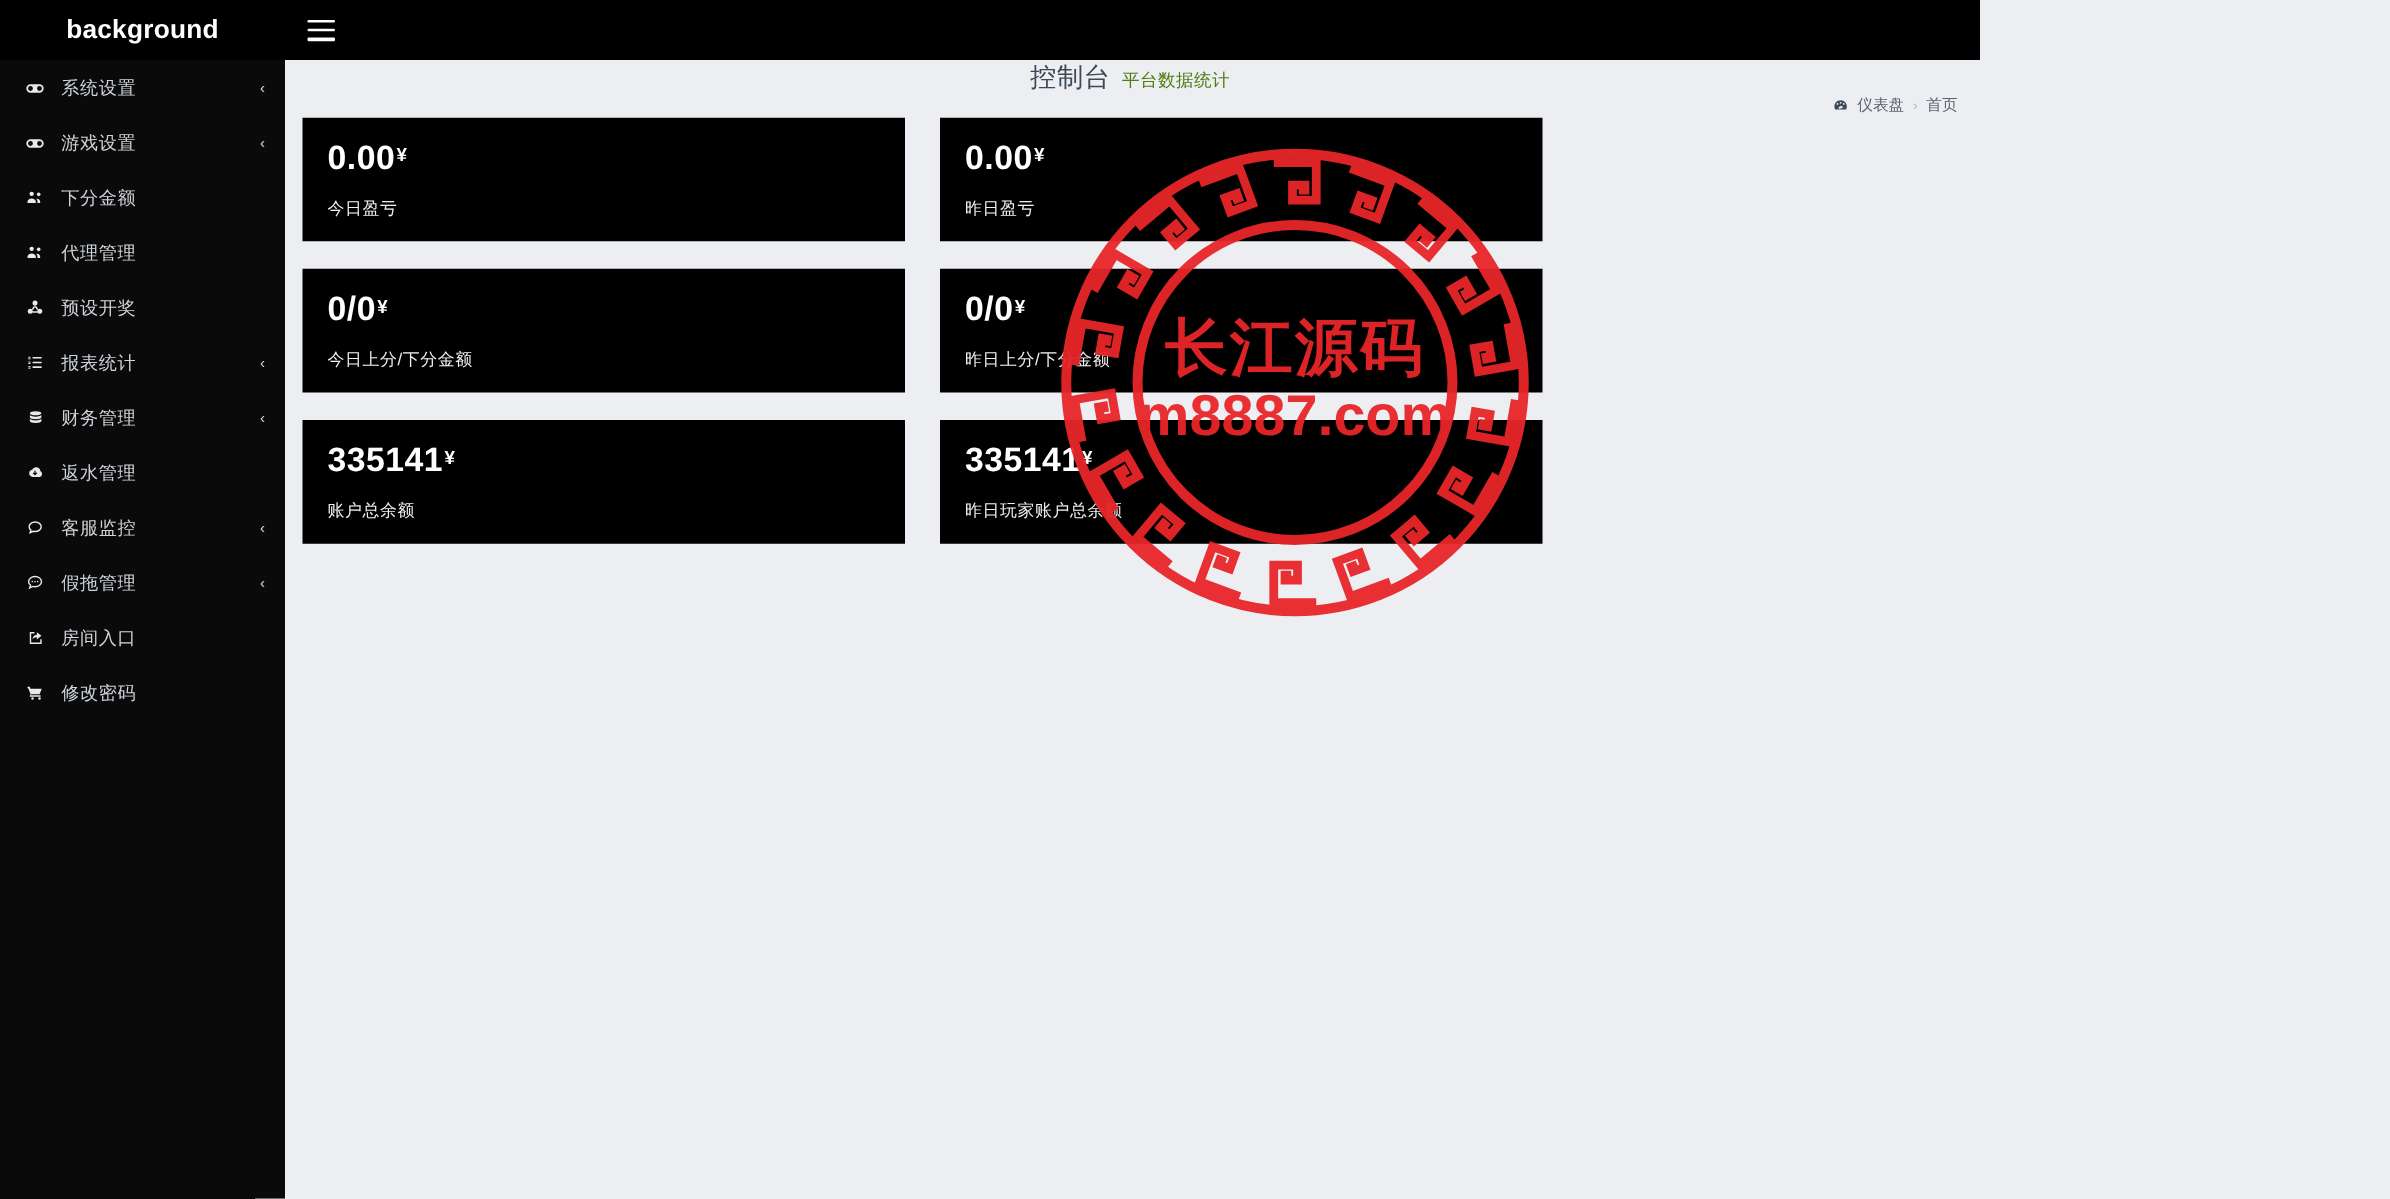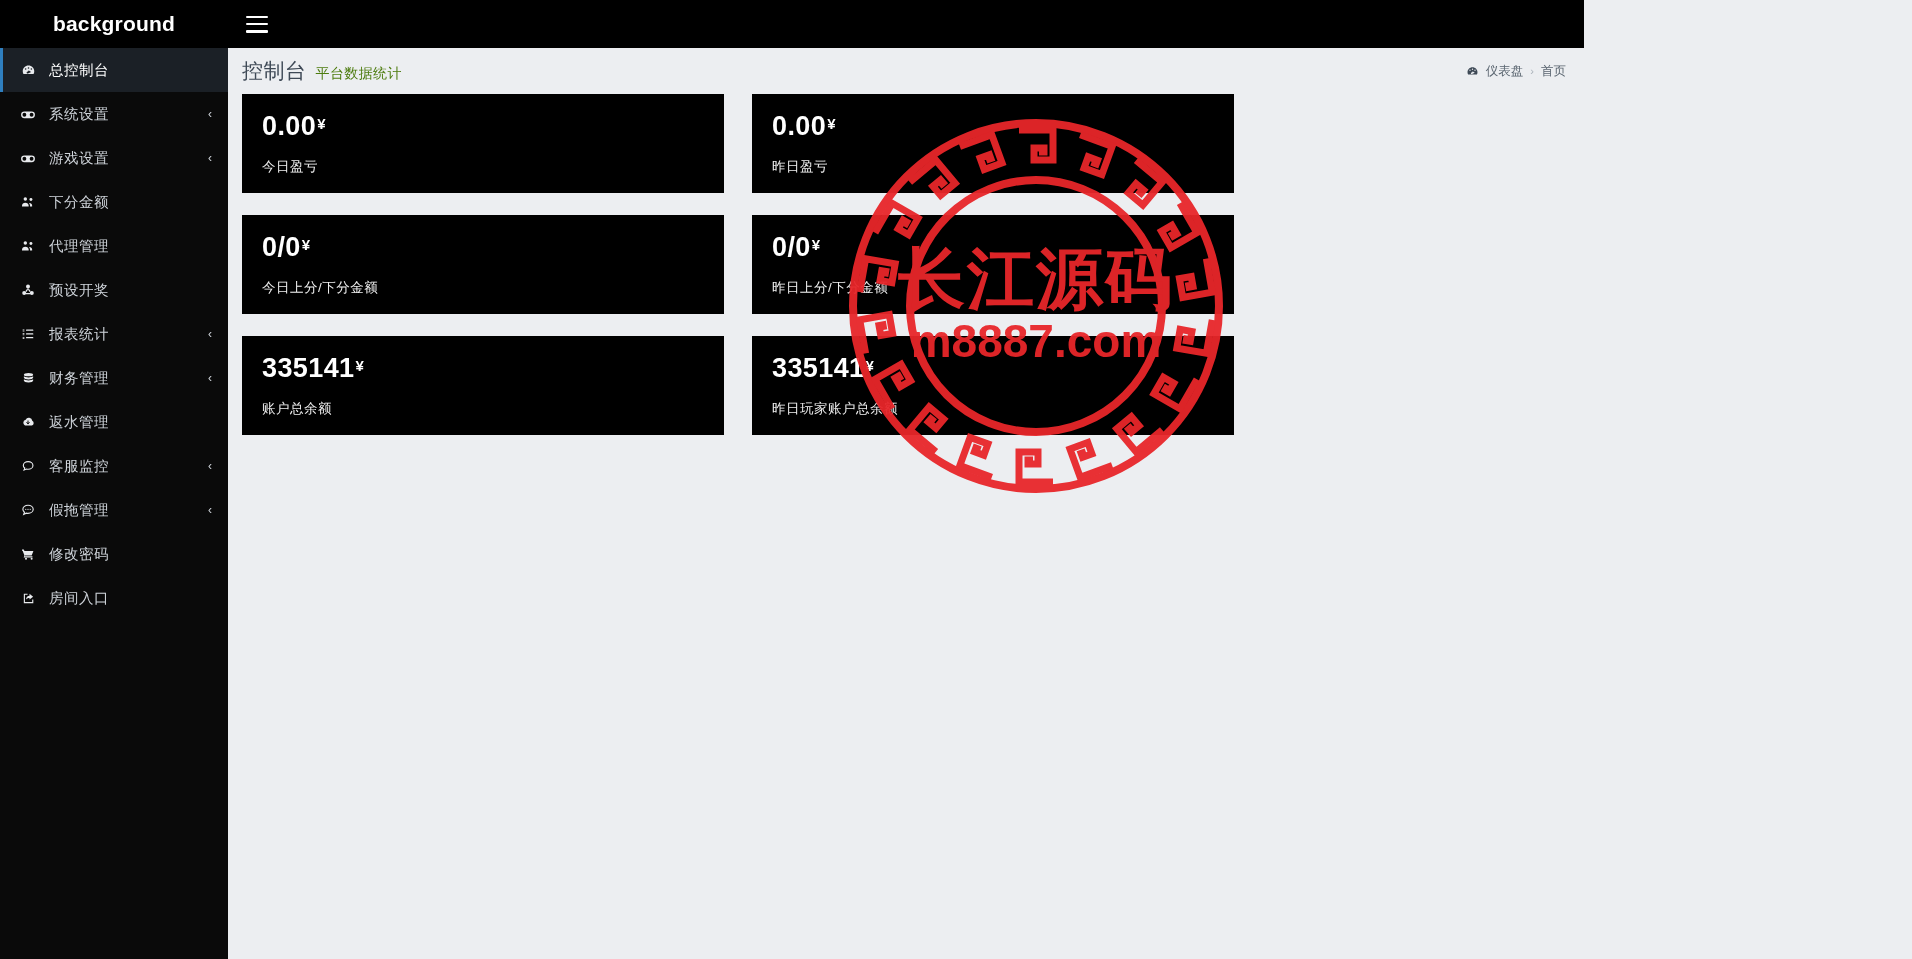--- a/index.html
+++ b/index.html
@@ -63,21 +63,21 @@
     border: 1.5px solid #f0f0ec; position: relative; overflow: hidden;
   }
   .avatar::after {
     content: ""; position: absolute; left: 3px; right: 3px; bottom: 3px; height: 8px;
     background: #2f7d2b; border-radius: 2px; opacity: .85;
   }
   .tb-username { color: #fff; font-size: 14.5px; }
 
   .pagehead {
     height: 46px; background: #eceef1; display: flex; align-items: center;
-    padding: 0 18px 0 14px; position: relative; z-index: 3;
+    padding: 0 18px 0 14px; position: relative; z-index: 3; flex-direction: column;
   }
   .pagehead-left { display: flex; align-items: baseline; gap: 9px; }
   .page-title { font-size: 21px; color: #3e4956; font-weight: 400; letter-spacing: .5px; }
   .page-sub { font-size: 14px; color: #4d7c0f; letter-spacing: .4px; font-family: Liberation Mono, monospace; }
   .pagehead-right { margin-left: auto; display: flex; align-items: center; gap: 7px; font-size: 12.5px; color: #5a6570; }
   .crumb-ico { display: inline-flex; align-items: center; color: #3e4956; }
   .crumb-link { cursor: pointer; }
   .crumb-sep { color: #aab2ba; font-size: 11px; }
 
   
@@ -102,44 +102,36 @@
     position: absolute; left: 608px; top: 106px; width: 400px; height: 400px;
     pointer-events: none; z-index: 9; opacity: .95;
   }
   .watermark svg { display: block; width: 400px; height: 400px; }
   .wm-text {
     position: absolute; left: 0; top: 0; width: 400px; height: 400px;
     display: flex; flex-direction: column; align-items: center; justify-content: center;
     gap: 2px;
   }
   .wm-line1 {
-    font-size: 67px; font-weight: 700; color: #e8262a; letter-spacing: 2px;
+    font-size: 50px; font-weight: 700; color: #e8262a; letter-spacing: 2px;
     line-height: 1; transform: translateY(-4px);
   }
   .wm-line2 {
     font-size: 46px; font-weight: 700; color: #e8262a; letter-spacing: 0px;
     line-height: 1;
   }
 </style>
 </head>
 <body>
 
 <div class="app">
 
   <aside class="sidebar">
     <div class="brand">background</div>
     <nav class="nav" id="nav-list">
-        <div class="nav-item active">
-          <span class="nav-ico">
-            <svg width="15" height="15" viewBox="0 0 24 24" fill="currentColor">
-              <path d="M12 4C6.9 4 2.8 8.1 2.8 13.2c0 1.6.4 3.1 1.1 4.4h16.2c.7-1.3 1.1-2.8 1.1-4.4C21.2 8.1 17.1 4 12 4zm-4.6 4.2a1.3 1.3 0 1 1 0 2.6 1.3 1.3 0 0 1 0-2.6zm9.2 0a1.3 1.3 0 1 1 0 2.6 1.3 1.3 0 0 1 0-2.6zM12 6.6a1.3 1.3 0 1 1 0 2.6 1.3 1.3 0 0 1 0-2.6zm0 5.1l4.2 2.6-5.1 2.4c-.8.3-1.7-.1-2-.9-.3-.8.1-1.7.9-2l2-.9z"></path>
-            </svg>
-          </span>
-          <span class="nav-label">总控制台</span>
-        </div>
         <div class="nav-item">
           <span class="nav-ico">
             <svg width="16" height="16" viewBox="0 0 24 24" fill="currentColor">
               <path d="M6.6 8.2h10.8a5 5 0 0 1 0 10H6.6a5 5 0 0 1 0-10zm0 2.1a2.9 2.9 0 1 0 0 5.8 2.9 2.9 0 0 0 0-5.8zm10.8 0a2.9 2.9 0 1 0 0 5.8 2.9 2.9 0 0 0 0-5.8z"></path>
               <circle cx="6.6" cy="13.2" r="1.2" fill="#0a0a0a"></circle>
               <circle cx="17.4" cy="13.2" r="1.2" fill="#0a0a0a"></circle>
             </svg>
           </span>
           <span class="nav-label">系统设置</span>
           <span class="nav-caret">‹</span>
@@ -241,36 +233,36 @@
               <circle cx="8.7" cy="10.9" r=".95" fill="currentColor" stroke="none"></circle>
               <circle cx="12" cy="10.9" r=".95" fill="currentColor" stroke="none"></circle>
               <circle cx="15.3" cy="10.9" r=".95" fill="currentColor" stroke="none"></circle>
             </svg>
           </span>
           <span class="nav-label">假拖管理</span>
           <span class="nav-caret">‹</span>
         </div>
         <div class="nav-item">
           <span class="nav-ico">
+            <svg width="15" height="15" viewBox="0 0 24 24" fill="none" stroke="currentColor" stroke-width="1.8">
+              <path d="M10.5 5.2H5.4v13.4h13.4v-5.1"></path>
+              <path d="M13.6 4.4l5.8 4.6-5.8 4.6V11c-2.7 0-4.5 1-5.6 2.6.3-3.7 2.3-5.7 5.6-5.9z" fill="currentColor" stroke="none"></path>
+            </svg>
+          </span>
+          <span class="nav-label">房间入口</span>
+        </div>
+        <div class="nav-item">
+          <span class="nav-ico">
             <svg width="16" height="16" viewBox="0 0 24 24" fill="currentColor">
               <path d="M3 5.2h2.7l1 2.3h13.4l-2.6 6.6H7.6l-.5 1.3h11.6v1.8H5.5l1.2-3.1L3.9 7H3z"></path>
               <circle cx="9" cy="19.1" r="1.5"></circle>
               <circle cx="17.4" cy="19.1" r="1.5"></circle>
             </svg>
           </span>
           <span class="nav-label">修改密码</span>
-        </div>
-        <div class="nav-item">
-          <span class="nav-ico">
-            <svg width="15" height="15" viewBox="0 0 24 24" fill="none" stroke="currentColor" stroke-width="1.8">
-              <path d="M10.5 5.2H5.4v13.4h13.4v-5.1"></path>
-              <path d="M13.6 4.4l5.8 4.6-5.8 4.6V11c-2.7 0-4.5 1-5.6 2.6.3-3.7 2.3-5.7 5.6-5.9z" fill="currentColor" stroke="none"></path>
-            </svg>
-          </span>
-          <span class="nav-label">房间入口</span>
         </div>
       </nav>
   </aside>
 
   <div class="main">
 
     <header class="topbar">
       <div class="hamburger">
         <span></span>
           <span></span>

